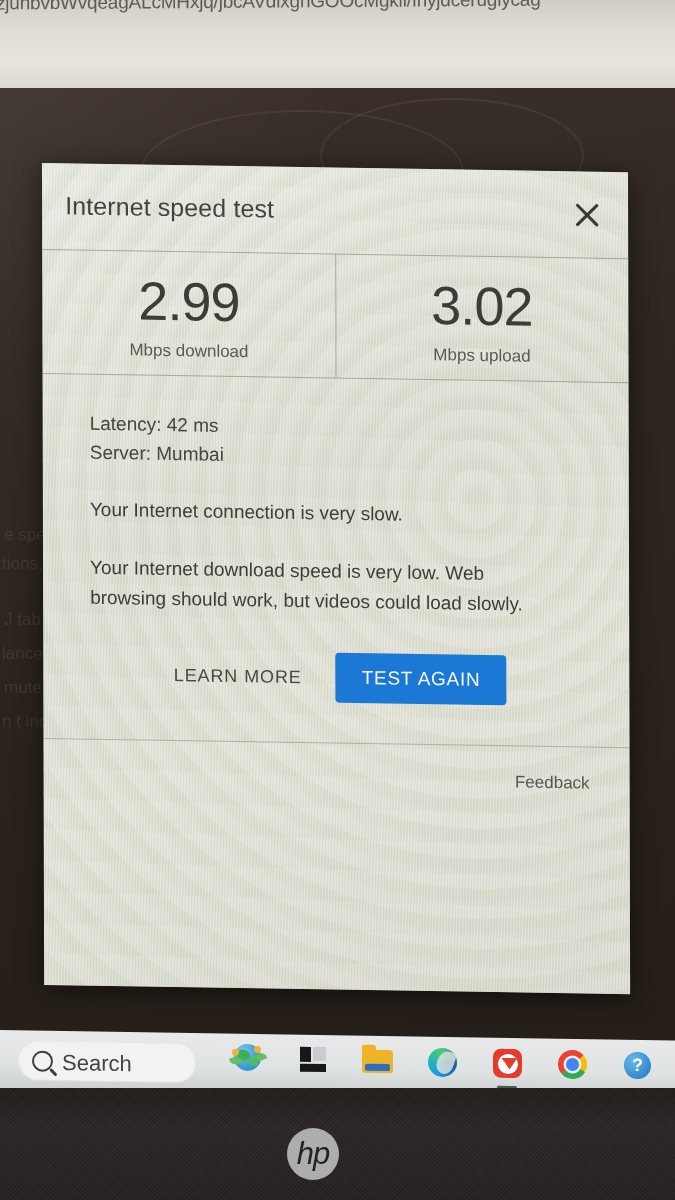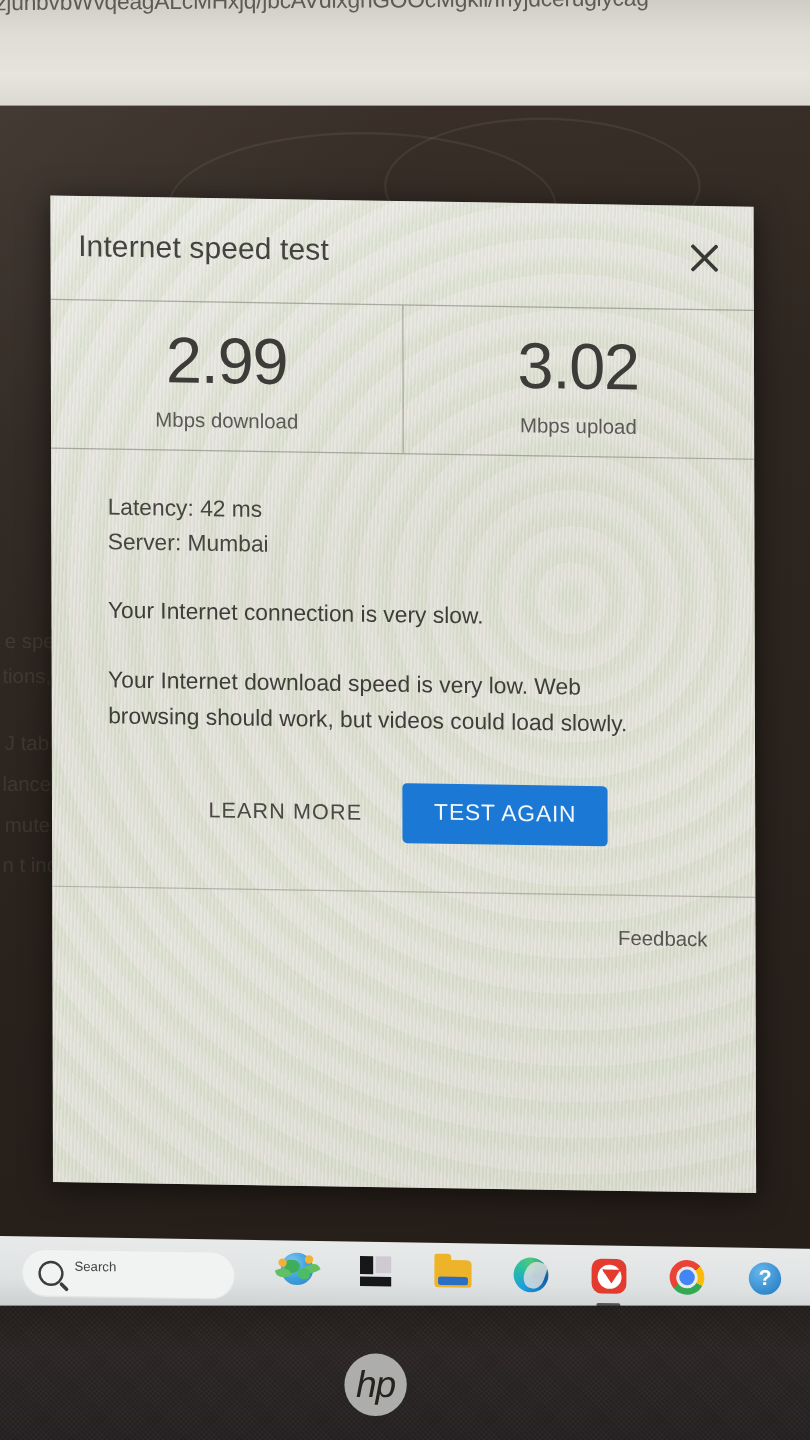--- a/index.html
+++ b/index.html
@@ -83,21 +83,21 @@
   .taskbar{position:absolute;left:0;top:1030px;width:675px;height:62px;
     background:linear-gradient(180deg,#e8eaea 0%,#dfe2e3 55%,#c9cdce 100%);
     transform:skewY(.9deg);transform-origin:left top;}
   .tb-inner{position:relative;height:100%;}
   .search-pill{position:absolute;left:18px;top:10px;width:178px;height:40px;border-radius:20px;
     background:#f1f2f2;box-shadow:0 0 0 1px rgba(0,0,0,.05) inset;}
   .search-ico{position:absolute;left:14px;top:10px;width:17px;height:17px;border:2.4px solid #3c3c3c;
     border-radius:50%;}
   .search-ico:after{content:"";position:absolute;right:-7px;bottom:-4px;width:9px;height:2.6px;
     background:#3c3c3c;transform:rotate(45deg);border-radius:2px;}
-  .search-txt{position:absolute;left:44px;top:9px;font-size:11px;color:#434343;}
+  .search-txt{position:absolute;left:44px;top:9px;font-size:22px;color:#434343;}
 
   .tb-icons{position:absolute;left:228px;top:6px;display:flex;align-items:center;gap:27px;}
   .tbi{width:38px;height:38px;position:relative;}
   .tbi.active:after{content:"";position:absolute;left:9px;bottom:-7px;width:20px;height:3px;
     background:#555;border-radius:2px;}
 
   
   .ic-globe{position:absolute;left:6px;top:4px;width:27px;height:27px;border-radius:50%;
     background:radial-gradient(circle at 34% 30%,#7ec8f0 0%,#3ca0dd 52%,#2f86c4 100%);}
   .ic-globe:before{content:"";position:absolute;left:3px;top:6px;width:13px;height:11px;

